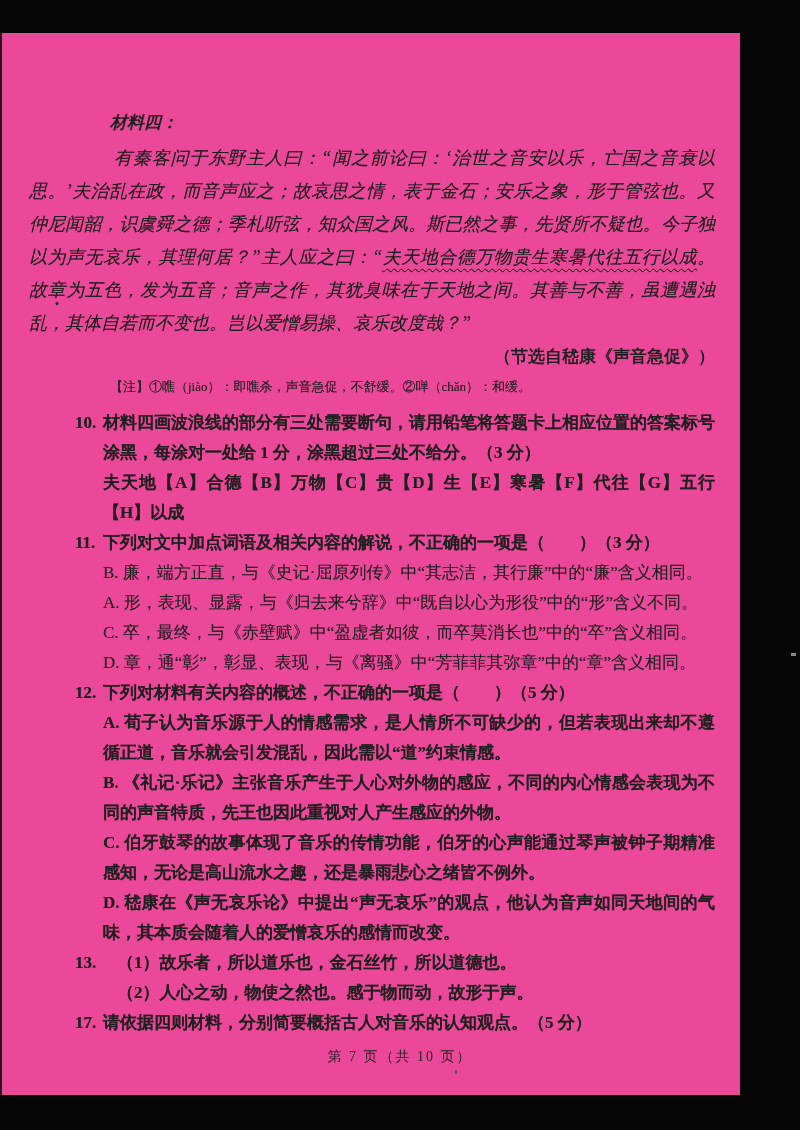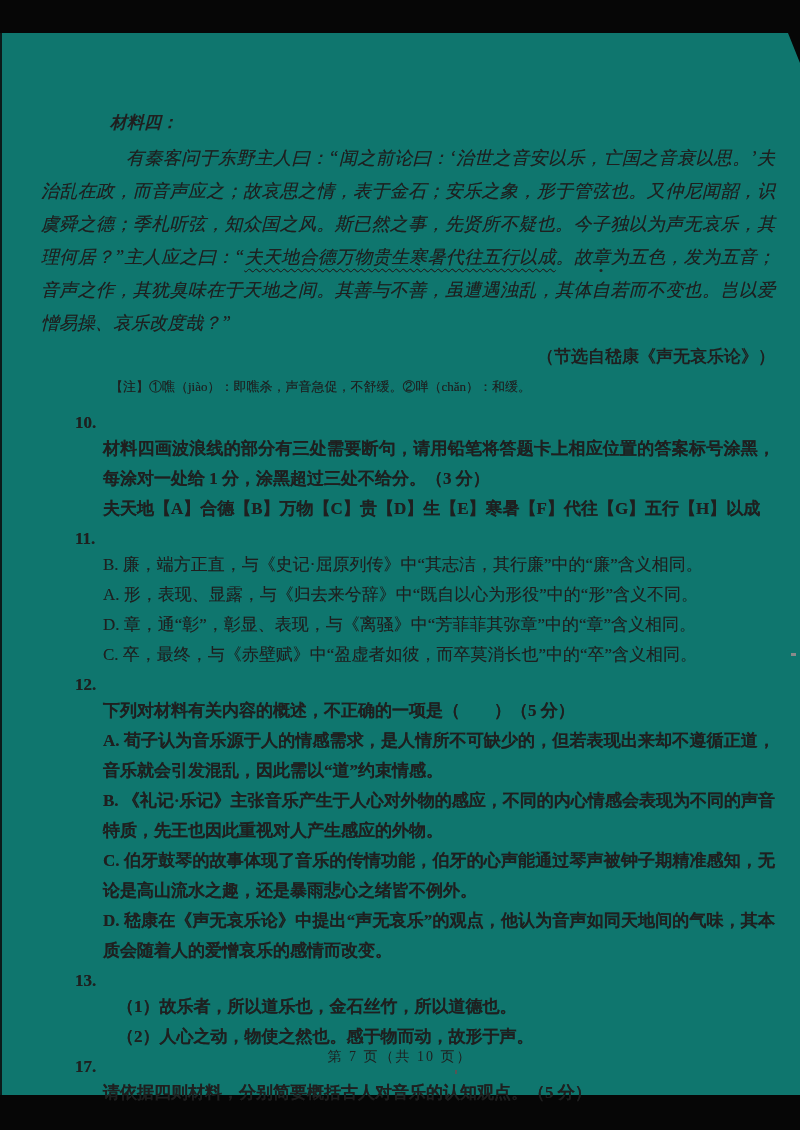--- a/index.html
+++ b/index.html
@@ -8,22 +8,22 @@
     background:#060606;
     position:relative;
     overflow:hidden;
     font-family:"Liberation Serif","DejaVu Serif",serif;
     color:#1f1f1f;
   }
   
   .page{
     position:absolute;
     left:0; top:33px;
-    width:800px; height:1062px;
-    background:#0f766e;
+    width:740px; height:1062px;
+    background:#ec4899;
     box-shadow:inset 2px 0 0 rgba(10,10,10,.85);
   }
   .corner-wedge{
     position:absolute;
     right:0; top:33px;
     width:12px; height:30px;
     background:#060606;
     clip-path:polygon(100% 0,0 0,100% 100%);
   }
   .content{
@@ -31,21 +31,21 @@
     left:25px; right:25px; top:0;
   }
   .heading{
     margin-top:78px;
     margin-left:85px;
     font-weight:700;
     font-size:17px;
     font-style:italic;
   }
   .passage{
-    margin:8px 0 0 16px;
+    margin:8px 0 0 4px;
     font-size:18px;
     line-height:33px;
     text-align:justify;
     text-indent:85px;
     font-style:italic;
     text-shadow:0 0 .6px rgba(25,25,25,.55);
   }
   .wavy{
     text-decoration-line:underline;
     text-decoration-style:wavy;
@@ -81,21 +81,21 @@
     font-size:17px;
     line-height:30px;
   }
   .qnum{
     width:28px;
     margin-left:50px;
     font-weight:700;
     flex:none;
     text-shadow:0 0 .6px rgba(25,25,25,.6);
   }
-  .qbody{flex:1;text-align:justify;margin-top:26px;}
+  .qbody{flex:1;text-align:justify;}
   .stem{
     font-weight:700;
     text-shadow:0 0 .6px rgba(25,25,25,.6);
   }
   .opt{margin:0;}
   .opt.light{
     font-weight:400;
     text-shadow:0 0 .4px rgba(25,25,25,.35);
   }
   .opt.heavy{
@@ -125,41 +125,42 @@
 </head>
 <body>
 
 <div class="page">
   <div class="content">
 
     <div class="heading">材料四：</div>
 
     <p class="passage"><span>有秦客问于东野主人曰：“闻之前论曰：‘治世之音安以乐，亡国之音衰以思。’夫治乱在政，而音声应之；故哀思之情，表于金石；安乐之象，形于管弦也。又仲尼闻韶，识虞舜之德；季札听弦，知众国之风。斯已然之事，先贤所不疑也。今子独以为声无哀乐，其理何居？”主人应之曰：“</span><span class="wavy">夫天地合德万物贵生寒暑代往五行以成</span><span>。故</span><span class="dot-under">章</span><span>为五色，发为五音；音声之作，其犹臭味在于天地之间。其善与不善，虽遭遇浊乱，其体自若而不变也。岂以爱憎易操、哀乐改度哉？”</span></p>
 
-    <div class="source">（节选自嵇康《声无哀乐论》）</div>
+    <div class="source">（节选自嵇康《声音急促》）</div>
 
     <div class="note">【注】①噍（jiào）：即噍杀，声音急促，不舒缓。②啴（chǎn）：和缓。</div>
 
     <div class="questions">
 
       <div class="q">
         <div class="qnum">10.</div>
         <div class="qbody">
           <div class="stem">材料四画波浪线的部分有三处需要断句，请用铅笔将答题卡上相应位置的答案标号涂黑，每涂对一处给 1 分，涂黑超过三处不给分。（3 分）</div>
           <div class="stem">夫天地【A】合德【B】万物【C】贵【D】生【E】寒暑【F】代往【G】五行【H】以成</div>
         </div>
       </div>
 
       <div class="q">
         <div class="qnum">11.</div>
         <div class="qbody">
+          <div class="stem">下列对文中加点词语及相关内容的解说，不正确的一项是（　　）（3 分）</div>
           <div class="opt light">B. 廉，端方正直，与《史记·屈原列传》中“其志洁，其行廉”中的“廉”含义相同。</div>
           <div class="opt light">A. 形，表现、显露，与《归去来兮辞》中“既自以心为形役”中的“形”含义不同。</div>
+          <div class="opt light">C. 卒，最终，与《赤壁赋》中“盈虚者如彼，而卒莫消长也”中的“卒”含义相同。</div>
           <div class="opt light">D. 章，通“彰”，彰显、表现，与《离骚》中“芳菲菲其弥章”中的“章”含义相同。</div>
-          <div class="opt light">C. 卒，最终，与《赤壁赋》中“盈虚者如彼，而卒莫消长也”中的“卒”含义相同。</div>
         </div>
       </div>
 
       <div class="q">
         <div class="qnum">12.</div>
         <div class="qbody">
           <div class="stem">下列对材料有关内容的概述，不正确的一项是（　　）（5 分）</div>
           <div class="opt heavy">A. 荀子认为音乐源于人的情感需求，是人情所不可缺少的，但若表现出来却不遵循正道，音乐就会引发混乱，因此需以“道”约束情感。</div>
           <div class="opt heavy">B. 《礼记·乐记》主张音乐产生于人心对外物的感应，不同的内心情感会表现为不同的声音特质，先王也因此重视对人产生感应的外物。</div>
           <div class="opt heavy">C. 伯牙鼓琴的故事体现了音乐的传情功能，伯牙的心声能通过琴声被钟子期精准感知，无论是高山流水之趣，还是暴雨悲心之绪皆不例外。</div>

